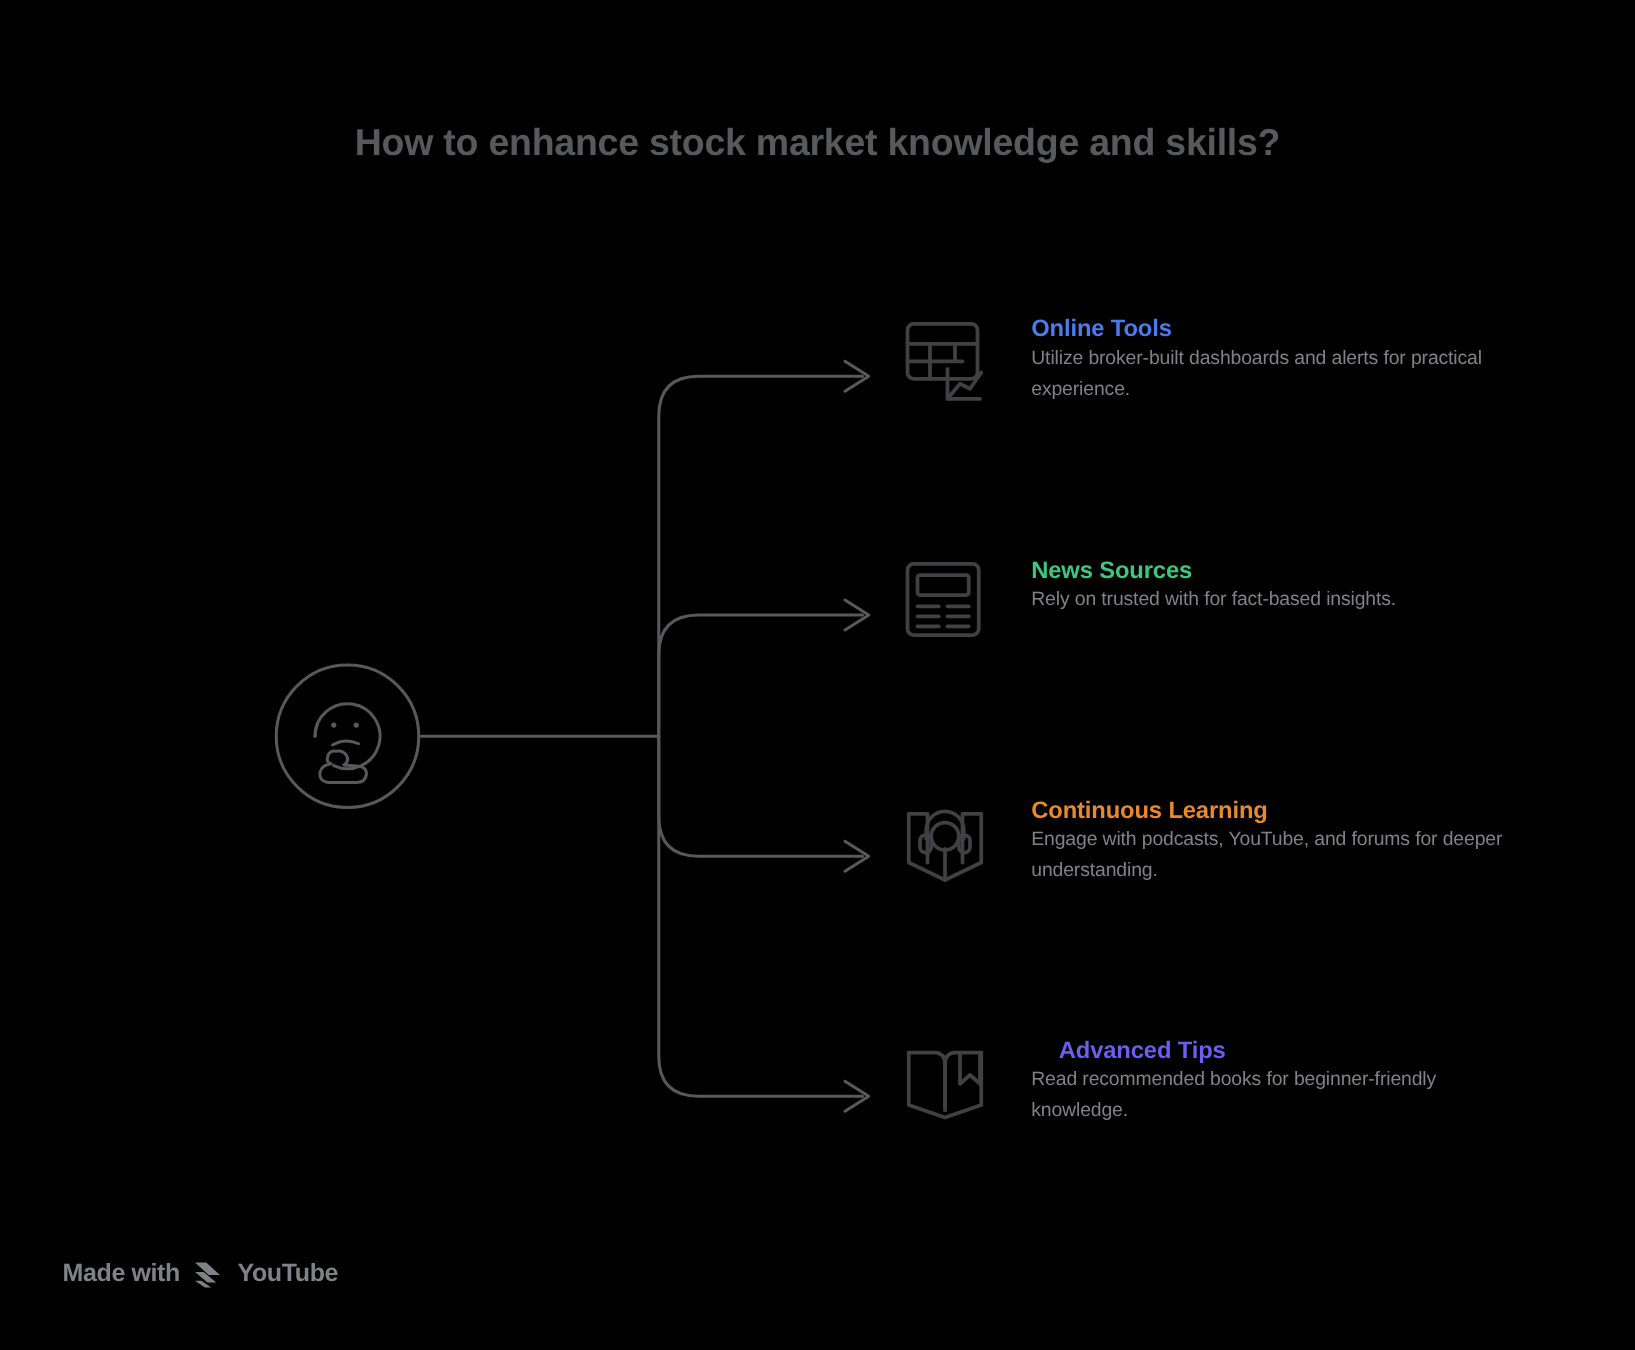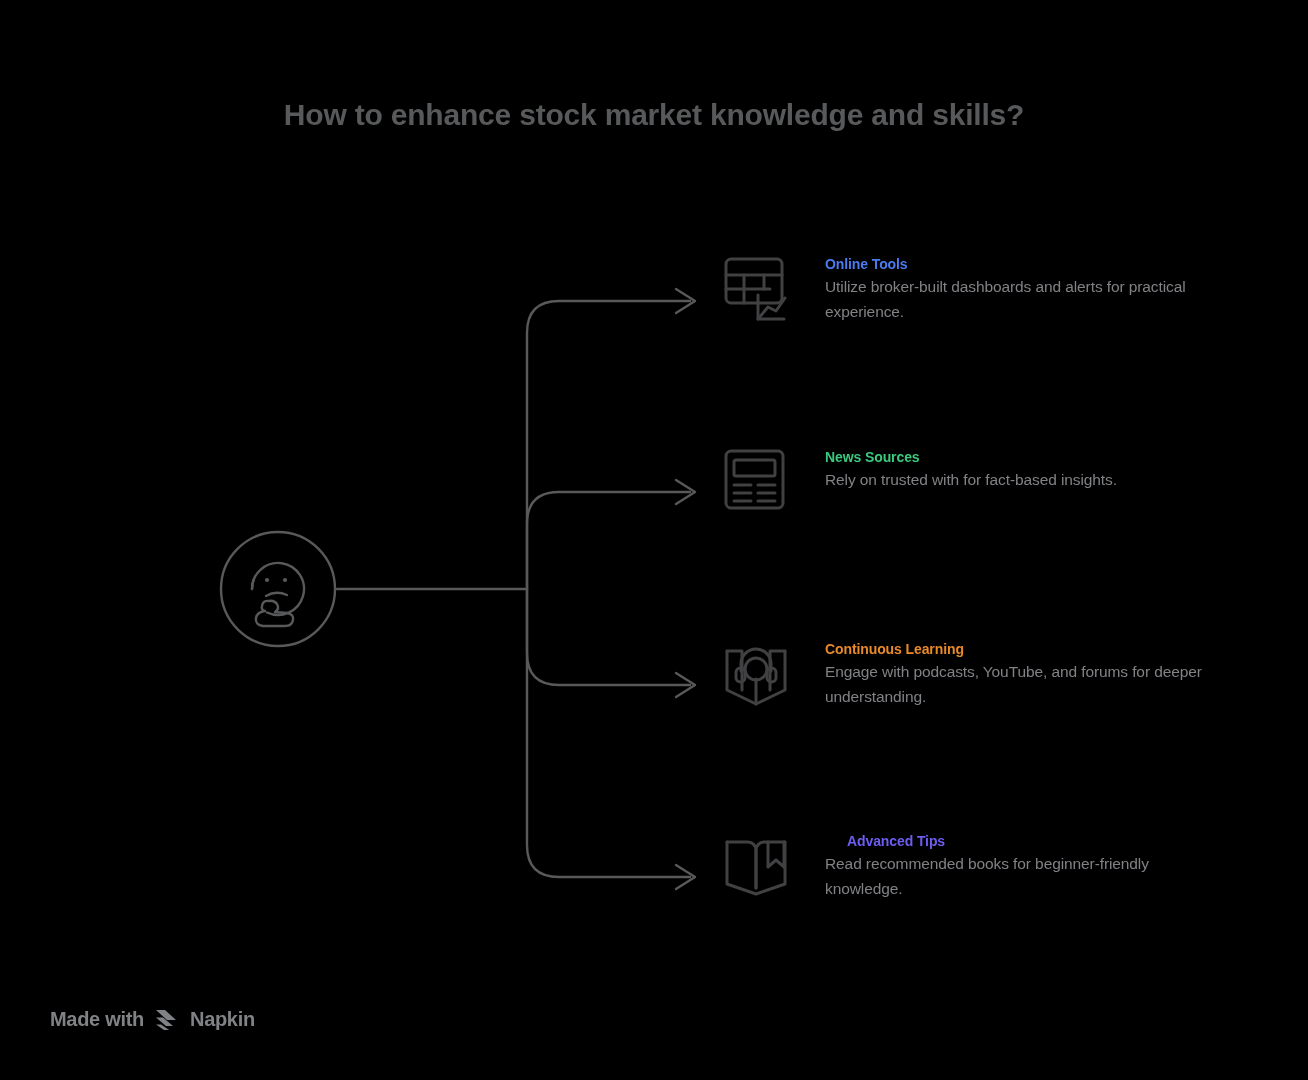--- a/index.html
+++ b/index.html
@@ -32,21 +32,21 @@
   }
 
   
   .row { position:absolute; left:722px; width:480px; }
   .row-icon {
     position:absolute; left:0; top:0;
     width:68px; height:72px;
   }
   .row-text { position:absolute; left:103px; top:0; width:380px; }
   .row-head {
-    font-size:14px;
+    font-size:19px;
     font-weight:bold;
     letter-spacing:-0.1px;
     line-height:22px;
   }
   .row-desc {
     font-size:15.5px;
     line-height:24.5px;
     color:#808285;
     letter-spacing:-0.1px;
   }
@@ -204,16 +204,16 @@
 
   <div class="footer">
     <span class="footer-text">Made with</span>
     <svg class="footer-logo" viewBox="0 0 26 22" xmlns="http://www.w3.org/2000/svg">
       <g fill="#808285">
         <path d="M2 1 L11 1 L22 11 L13 11 Z"></path>
         <path d="M2 8.5 L9 8.5 L19 17 L12 17 Z"></path>
         <path d="M2 15.5 L7 15.5 L15 21 L10 21 Z"></path>
       </g>
     </svg>
-    <span class="footer-text">Napkin</span>
+    <span class="footer-text">YouTube</span>
   </div>
 
 </div>
 
 </body></html>

